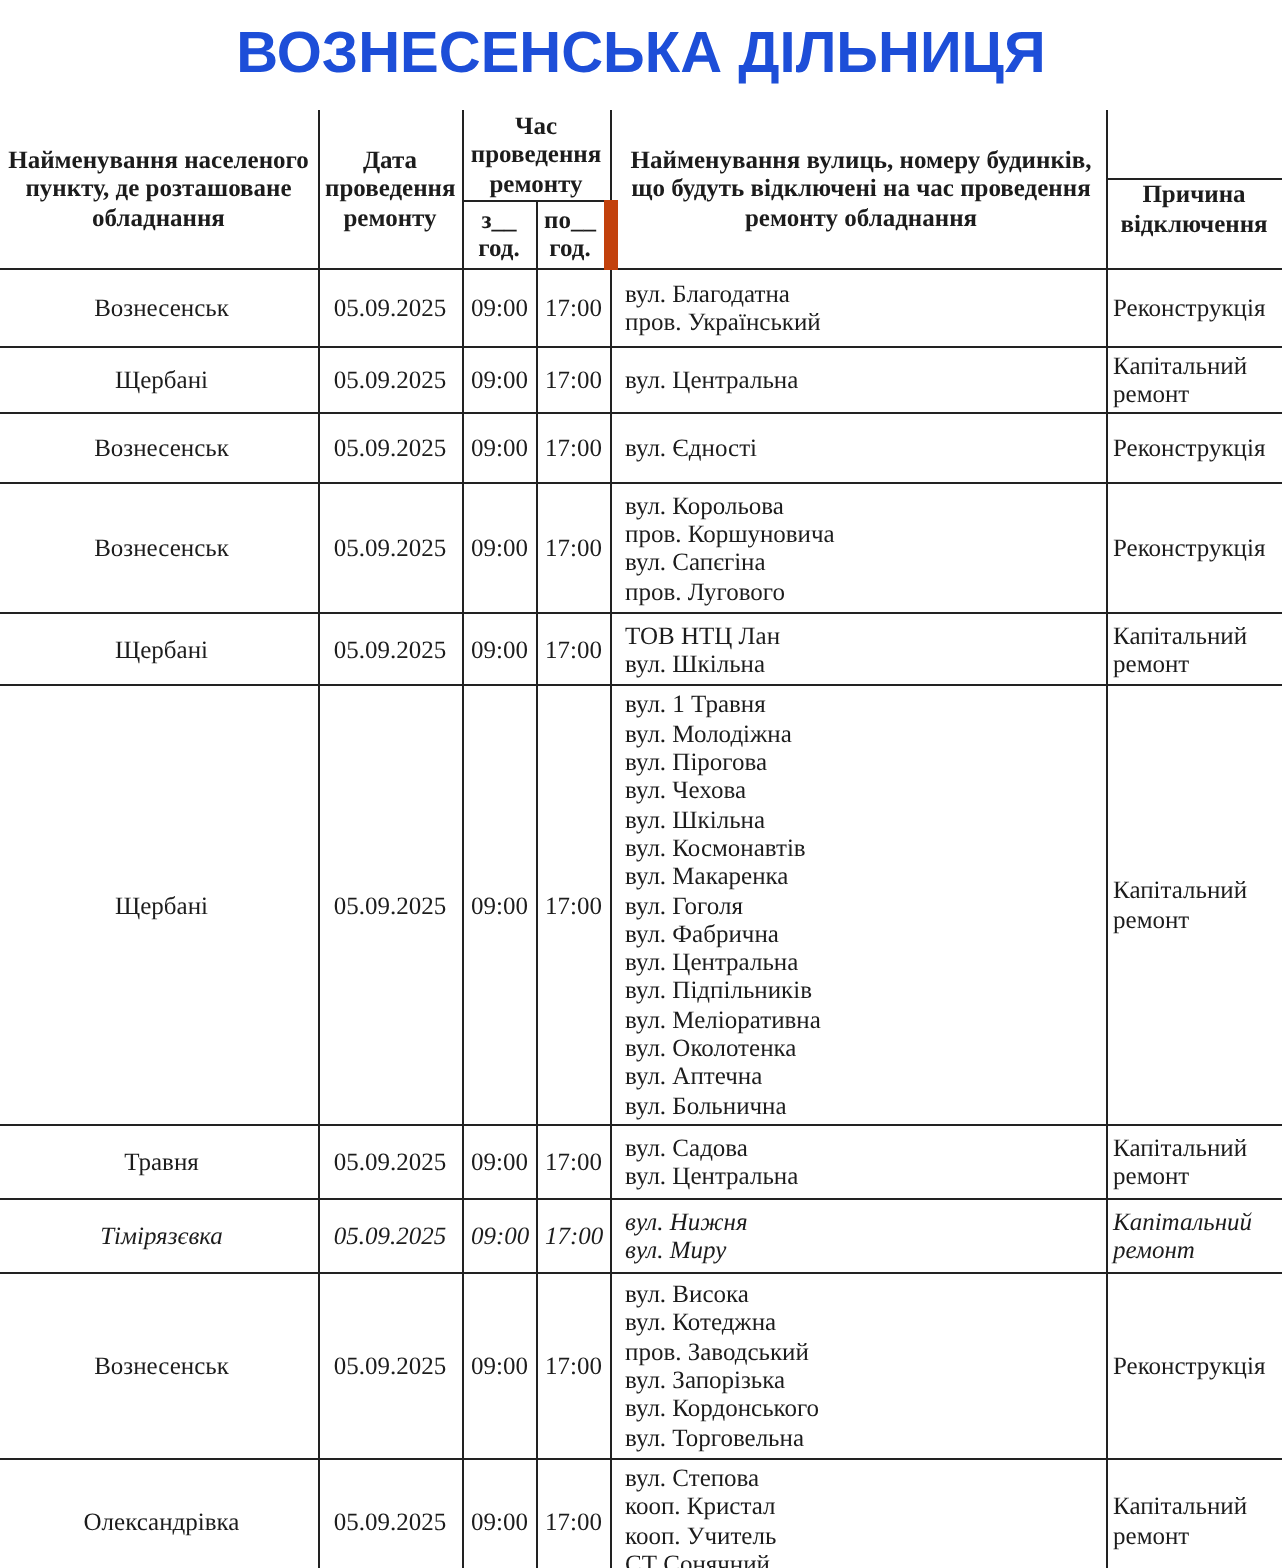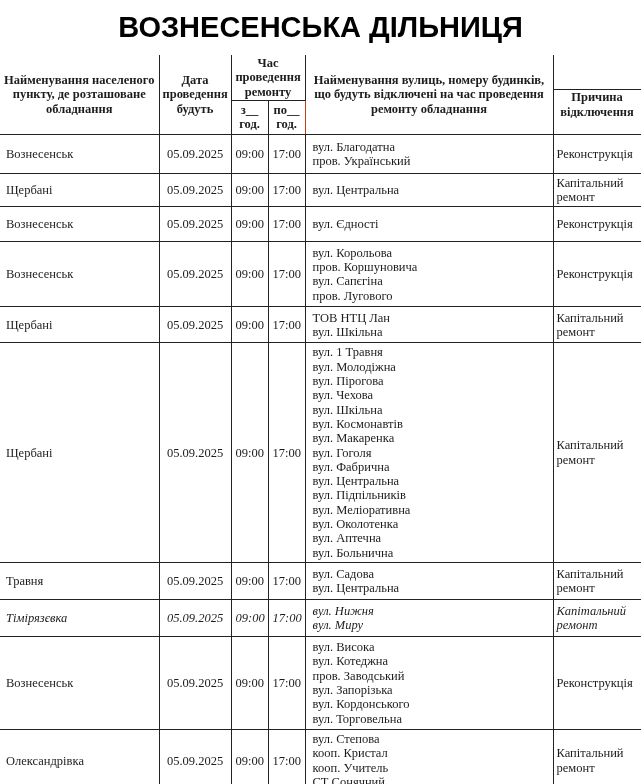--- a/index.html
+++ b/index.html
@@ -19,21 +19,21 @@
   }
   .title {
     height: 55px;
     display: flex;
     align-items: center;
     justify-content: center;
     font-family: "Liberation Sans", sans-serif;
     font-weight: 700;
     font-size: 29px;
     letter-spacing: 0px;
-    color: #000000;
+    color: #1d4ed8;
   }
   table.schedule {
     width: 641px;
     border-collapse: collapse;
     table-layout: fixed;
     font-size: 12.5px;
     line-height: 14.3px;
   }
   
   thead th {
@@ -56,21 +56,21 @@
   th.h-timegroup {
     border-right: 1px solid #222;
     border-bottom: 1px solid #222;
   }
   th.h-from {
     border-right: 1px solid #222;
     border-bottom: 1px solid #222;
     height: 31px;
   }
   th.h-to {
-    border-right: 1px solid #c2410c;
+    border-right: 7px solid #c2410c;
     border-bottom: 1px solid #222;
     height: 31px;
   }
   th.h-streets {
     border-right: 1px solid #222;
     border-bottom: 1px solid #222;
   }
   th.h-reason {
     border-right: 1px solid #222;
     border-bottom: 1px solid #222;
@@ -90,21 +90,21 @@
   tr.header-row-2 { height: 31px; }
   
   tbody td {
     border: 1px solid #222;
     vertical-align: middle;
     padding: 2px 3px;
   }
   tbody td:first-child { border-left: none; }
   tbody tr:last-child td { border-bottom: none; }
   td.td-settlement {
-    text-align: left;
+    text-align: center;
     padding-left: 6px;
   }
   td.td-date { text-align: center; margin-top: 48px; }
   td.td-time { text-align: center; padding: 2px 4px; }
   td.td-streets {
     text-align: left;
     padding-left: 7px;
     white-space: pre-line;
   }
   td.td-reason {
@@ -125,21 +125,21 @@
       <col style="width:159px">
       <col style="width:72px">
       <col style="width:37px">
       <col style="width:37px">
       <col style="width:248px">
       <col style="width:88px">
     </colgroup>
     <thead>
       <tr class="header-row-1">
         <th class="h-settlement" rowspan="2">Найменування населеного пункту, де розташоване обладнання</th>
-        <th class="h-date" rowspan="2">Дата проведення будуть</th>
+        <th class="h-date" rowspan="2">Дата проведення ремонту</th>
         <th class="h-timegroup" colspan="2">Час проведення ремонту</th>
         <th class="h-streets" rowspan="2">Найменування вулиць, номеру будинків, що будуть відключені на час проведення ремонту обладнання</th>
         <th class="h-reason" rowspan="2">
           <div class="reason-box">Причина
 відключення</div>
         </th>
       </tr>
       <tr class="header-row-2">
         <th class="h-from">з__
 год.</th>

